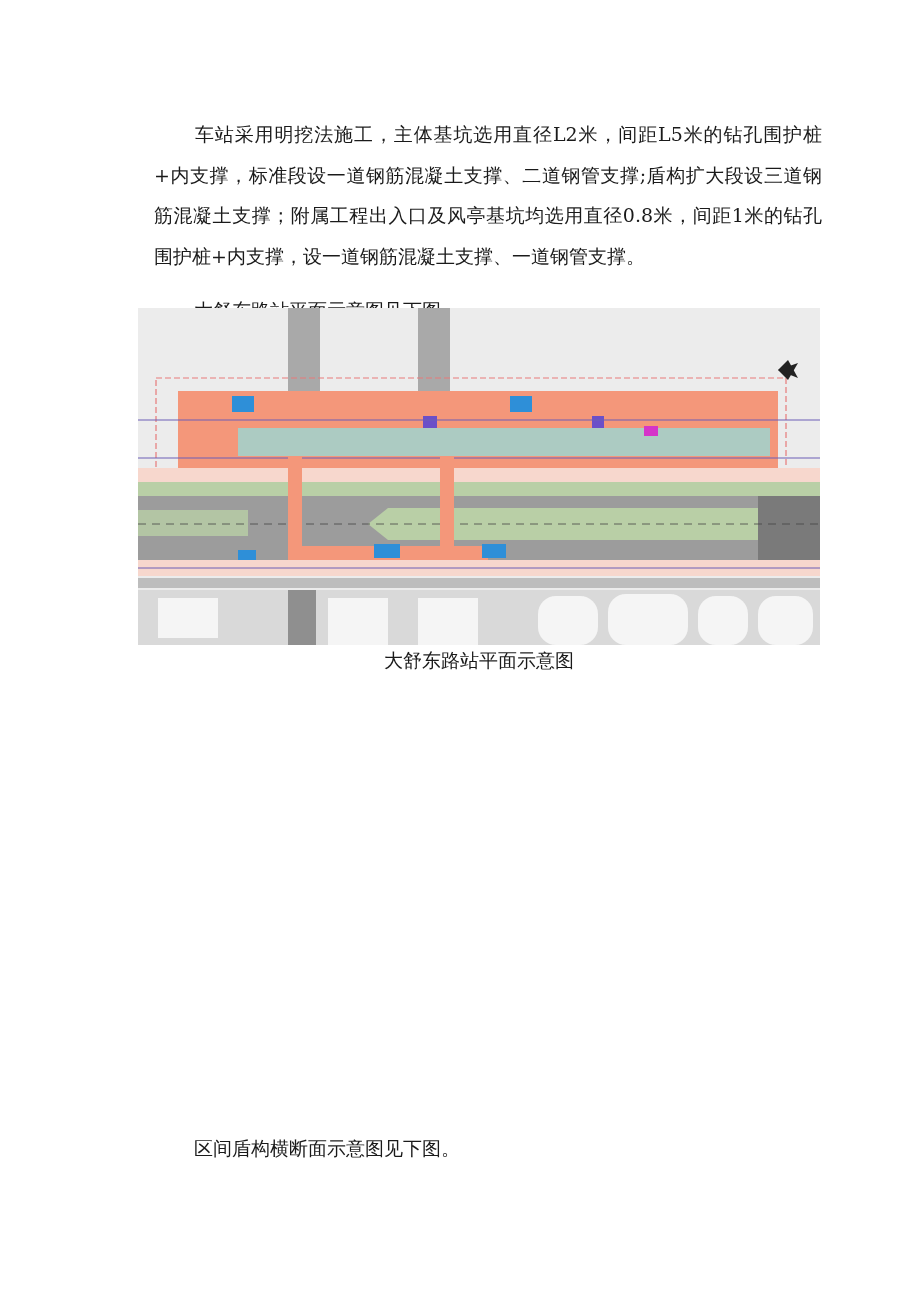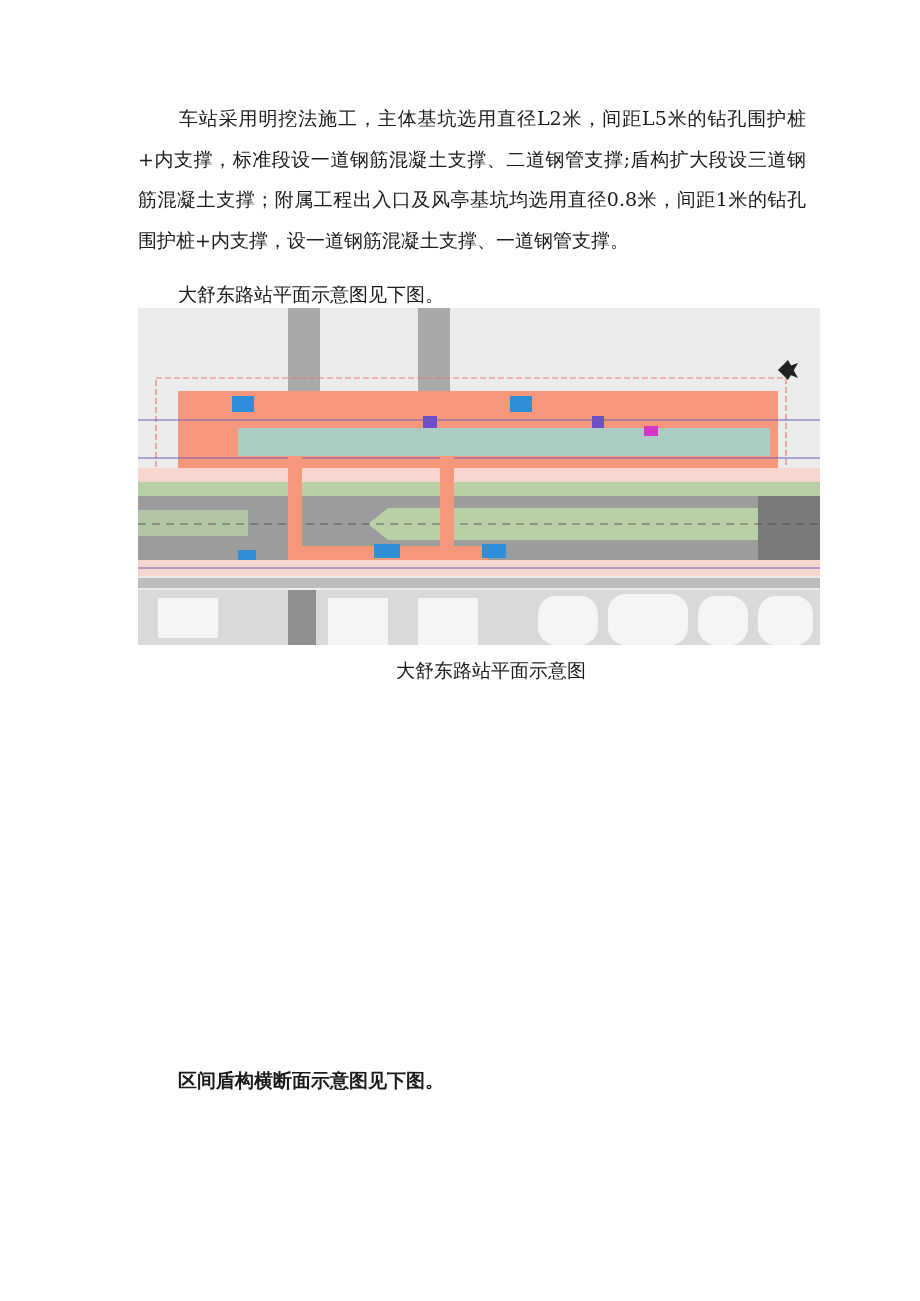--- a/index.html
+++ b/index.html
@@ -1,23 +1,23 @@
 <!DOCTYPE html>
 <html><head>
 <meta charset="utf-8">
 <style>
   html, body { margin:0; padding:0; background:#ffffff; }
   body { width:920px; height:1301px; position:relative; overflow:hidden;
          font-family:"DejaVu Serif","Liberation Serif",serif; color:#1a1a1a; }
   .page { position:absolute; left:0; top:0; width:920px; height:1301px; }
   .para { position:absolute; left:138px; width:668px; font-size:19px; line-height:40.5px;
-          text-align:justify; margin:0; }
+          text-align:justify; margin:16px; }
   .para .indent { display:inline-block; width:40px; }
   .caption { position:absolute; left:138px; width:682px; top:645px; text-align:center;
-             font-size:19px; line-height:30px; margin:12px;font-family:Liberation Mono, monospace; }
+             font-size:19px; line-height:30px; margin:0; }
   .figure { position:absolute; left:138px; top:308px; width:682px; height:337px; overflow:hidden;
             background:#ececec; }
   .figure svg { display:block; }
 </style>
 </head>
 <body>
 
 <div class="page">
 
   <p class="para" style="top:98px;"><span class="indent"></span><span>车站采用明挖法施工，主体基坑选用直径L2米，间距L5米的钻孔围护桩+内支撑，标准段设一道钢筋混凝土支撑、二道钢管支撑;盾构扩大段设三道钢筋混凝土支撑；附属工程出入口及风亭基坑均选用直径0.8米，间距1米的钻孔围护桩+内支撑，设一道钢筋混凝土支撑、一道钢管支撑。</span></p>
@@ -82,15 +82,15 @@
 
       <polygon points="640,62 660,55 650,72" fill="#222"></polygon>
       <polygon points="640,62 660,70 650,52" fill="#222"></polygon>
     </svg>
   </div>
 
   <p class="caption">大舒东路站平面示意图</p>
 
 
 
-  <p class="para" style="top:1060px;font-weight:bold;"><span class="indent"></span><span>区间盾构横断面示意图见下图。</span></p>
+  <p class="para" style="top:1112px;"><span class="indent"></span><span>区间盾构横断面示意图见下图。</span></p>
 
 </div>
 
 </body></html>

